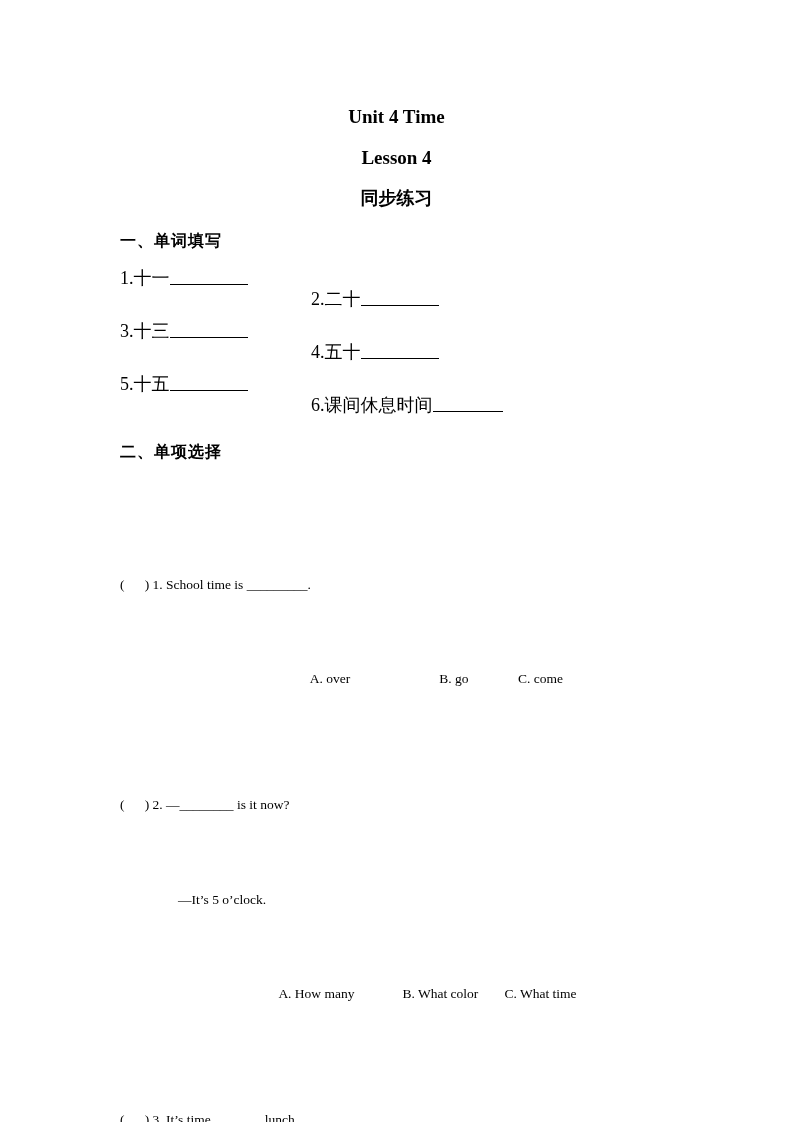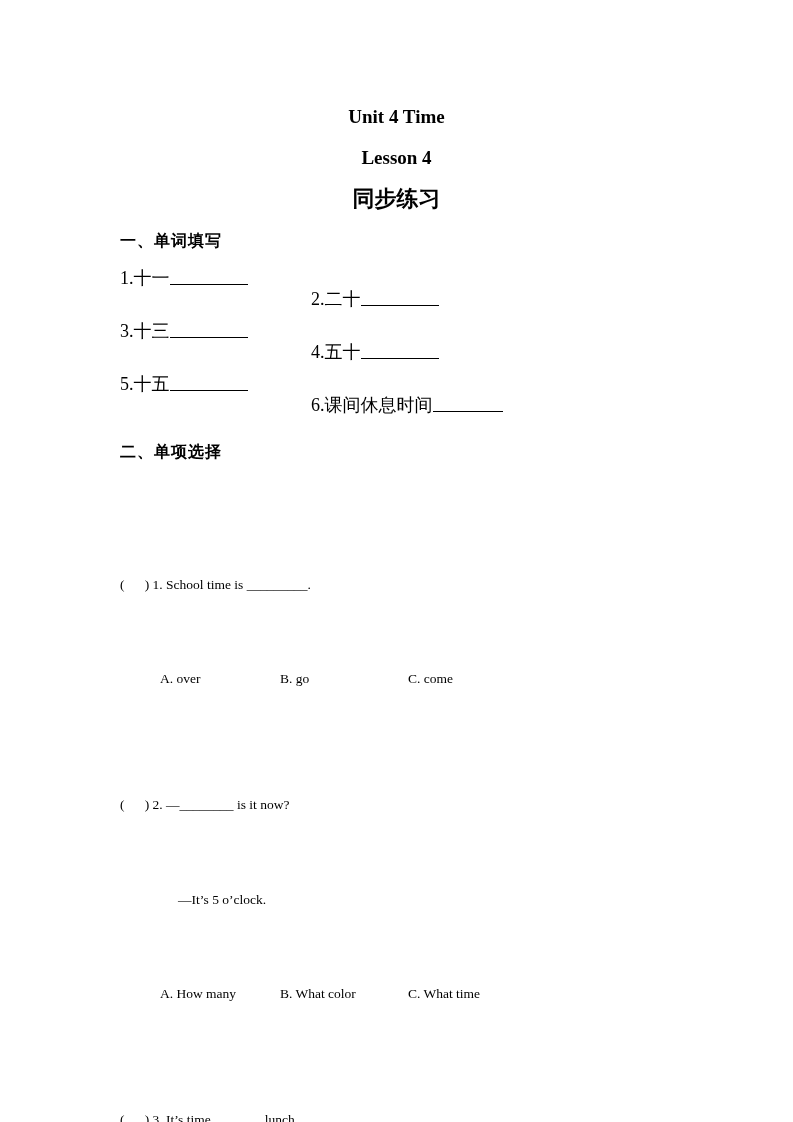--- a/index.html
+++ b/index.html
@@ -14,21 +14,21 @@
     padding: 96px 120px 40px 120px;
     font-family: "Liberation Serif", serif;
   }
   .doc-title {
     text-align: center;
     font-weight: bold;
     font-size: 19px;
     line-height: 41px;
     font-family: "Liberation Serif", serif;
   }
-  .doc-title-zh { font-size: 22px; }
+  .doc-title-zh { font-size: 18px; }
   .section-heading {
     font-family: "Liberation Sans", sans-serif;
     font-weight: bold;
     font-size: 16px;
     line-height: 32px;
     letter-spacing: 1px;
   }
   .sec1 { margin-top: 6px; }
   .sec2 { margin-top: 15px; }
   .fill-grid {
@@ -47,21 +47,21 @@
     vertical-align: -1px;
   }
   .blank-short { width: 70px; }
   .mc {
     margin-top: 6px;
     font-size: 13.5px;
     line-height: 31.5px;
     white-space: pre-wrap;
   }
   .line { white-space: pre-wrap; }
-  .opts { padding-left: 40px; }
+  .opts { padding-left: 40px; text-align: center; }
   .opt { display: inline-block; }
   .col1 { width: 120px; }
   .col2 { width: 128px; }
   .sub { padding-left: 58px; }
 </style>
 </head>
 <body>
 
 <div class="page">
 

